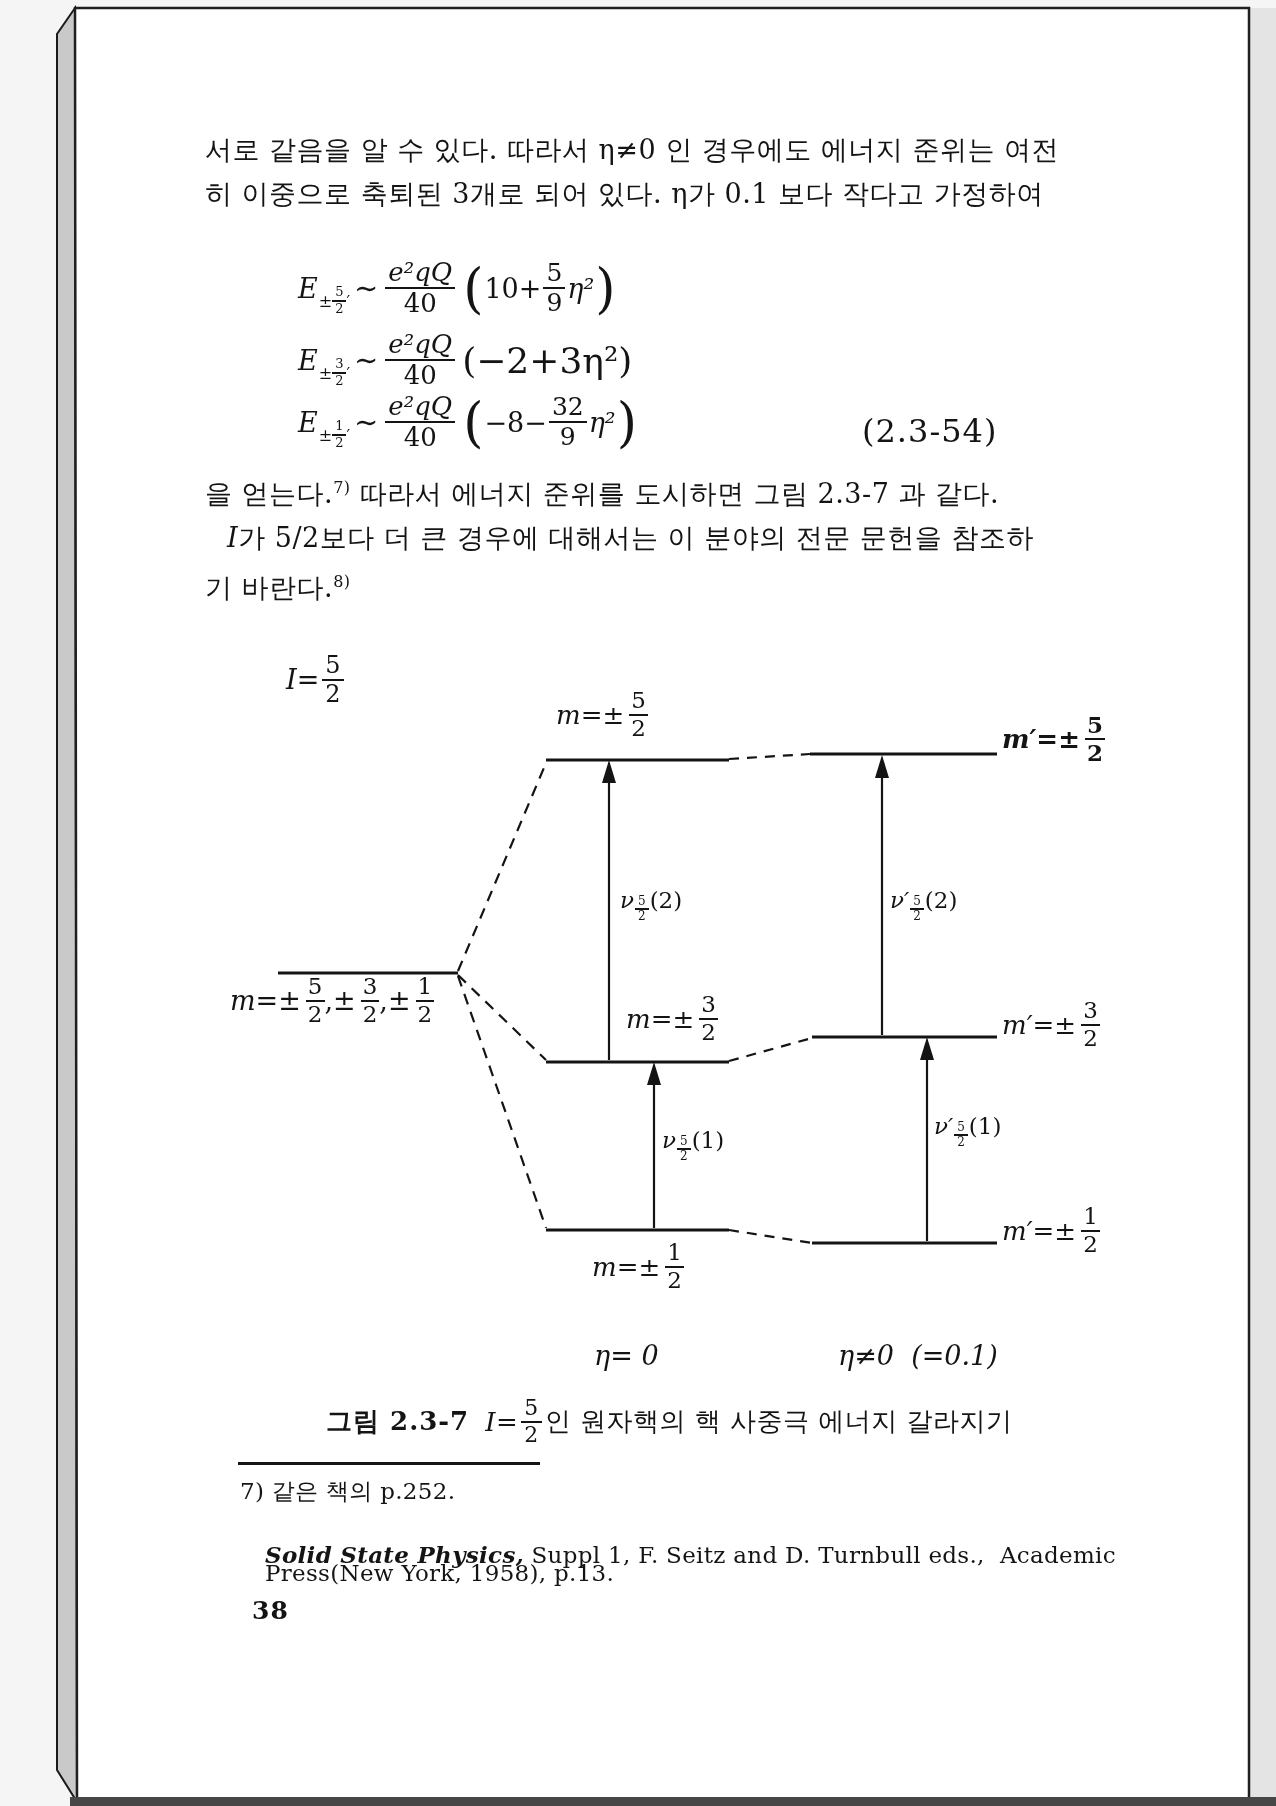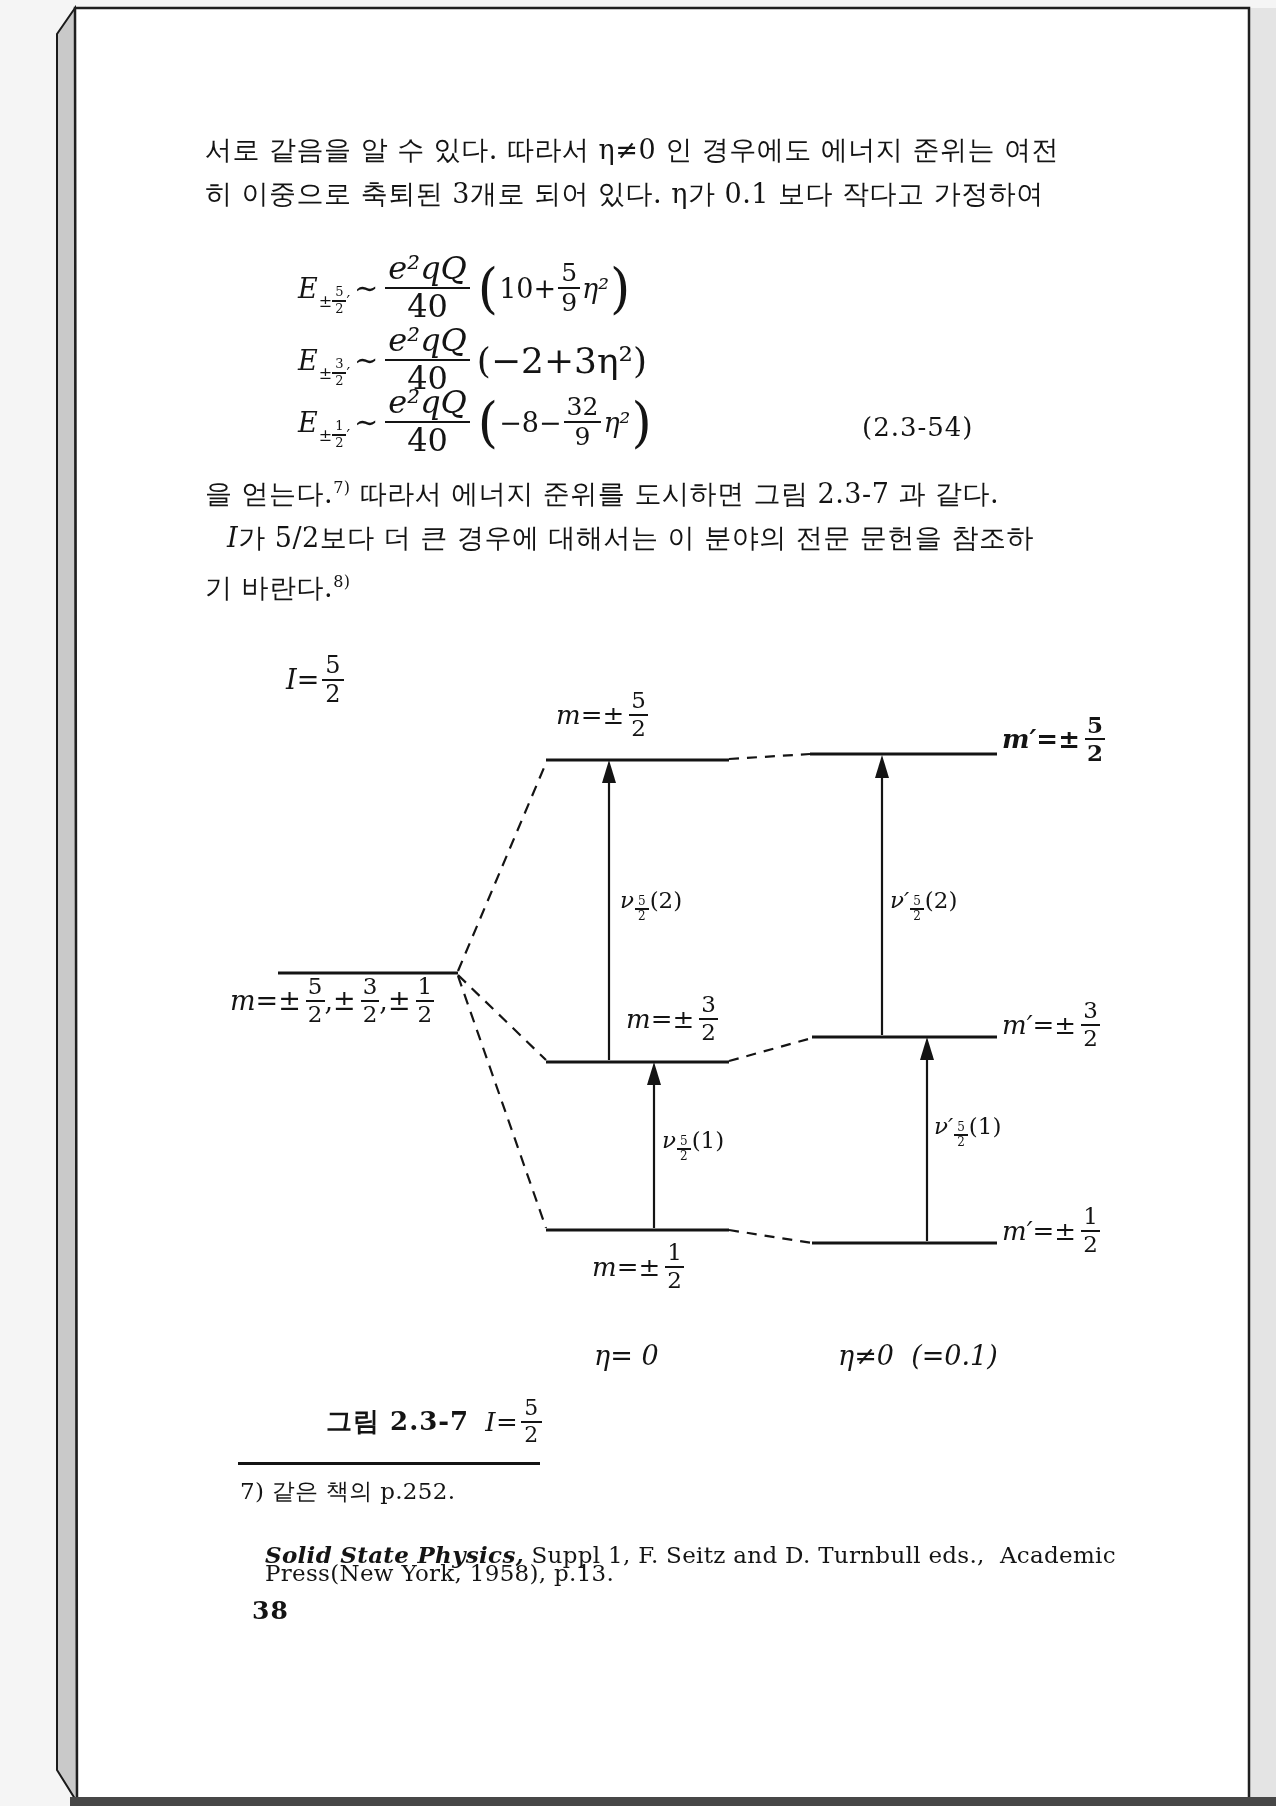--- a/index.html
+++ b/index.html
@@ -7,34 +7,34 @@
           font-family:"DejaVu Serif","Liberation Serif",serif;color:#141414;overflow:hidden;}
   .abs{position:absolute;}
   svg.layer{position:absolute;left:0;top:0;pointer-events:none;}
   .it{font-style:italic;}
   .b{font-weight:bold;}
   
   .tline{width:800px;font-size:27px;line-height:44px;letter-spacing:0.5px;white-space:nowrap;}
   
   .frac{display:inline-flex;flex-direction:column;align-items:center;font-style:normal;line-height:1.12;}
   .frac .fn{border-bottom:2px solid #141414;padding:0 3px;}
-  .fr-coef{font-size:32px;margin:0 7px 0 5px;}
+  .fr-coef{font-size:26px;margin:0 7px 0 5px;}
   .fr-in{font-size:25px;margin:0 2px;}
   .fr-sub{font-size:13px;}
   .fr-lvl{font-size:23px;margin-left:5px;}
   .fr-lvl .fn{border-bottom-width:2px;padding:0 2px;}
   .fr-nu{font-size:12px;transform:translateY(9px);margin:0 1px;}
   .fr-cap{font-size:22px;margin:0 3px;}
   .fr-spin{font-size:24px;margin-left:3px;}
   
   .eq{display:flex;align-items:center;font-size:27px;height:68px;}
   .sub{display:inline-flex;align-items:center;font-size:16px;transform:translateY(13px);margin:0 2px 0 1px;}
   .sim{font-size:29px;margin:0 2px;}
   .bp{font-size:52px;font-weight:300;line-height:0;transform:scaleY(1.05);font-style:normal;padding:0 1px;}
-  .eqnum{font-size:26px;letter-spacing:1px;}
+  .eqnum{font-size:32px;letter-spacing:1px;}
   
   .lvl{display:flex;align-items:center;font-size:26px;white-space:nowrap;}
   .nu{display:flex;align-items:center;font-size:23px;white-space:nowrap;}
   .eta{font-size:27px;white-space:pre;}
   .cap{display:flex;align-items:center;font-size:26px;letter-spacing:0.5px;white-space:nowrap;}
   .cap .b{margin-right:16px;letter-spacing:1px;}
   
   .fn-line{font-size:23px;letter-spacing:0.3px;white-space:nowrap;}
   .rule{background:#141414;}
   .pgnum{font-size:25px;font-weight:bold;letter-spacing:1px;}
@@ -273,20 +273,21 @@
   <div class="eta abs it" style="left:594px;top:1340px;">η= 0</div>
   <div class="eta abs it" style="left:838px;top:1340px;">η≠0  (=0.1)</div>
 
   <div class="cap abs" style="left:326px;top:1396px;text-align:right;">
     <span class="b">그림 2.3-7</span>
     <span class="it">I=</span>
       <span class="frac fr-cap">
         <span class="fn">5</span>
         <span>2</span>
       </span>
+    <span>인 원자핵의 핵 사중극 에너지 갈라지기</span>
   </div>
 
   <div class="abs rule" style="left:238px;top:1462px;width:302px;height:3px;"></div>
   <div class="abs fn-line" style="left:240px;top:1476px;">7) 같은 책의 p.252.</div>
   <div class="abs fn-line" style="left:265px;top:1532px;margin-top:9px;"><span class="it b">Solid State Physics,</span><span style="white-space:pre;"> Suppl 1, F. Seitz and D. Turnbull eds.,  Academic</span></div>
   <div class="abs fn-line" style="left:265px;top:1560px;">Press(New York, 1958), p.13.</div>
 
   <div class="abs pgnum" style="left:252px;top:1596px;">38</div>
 
 </div>

